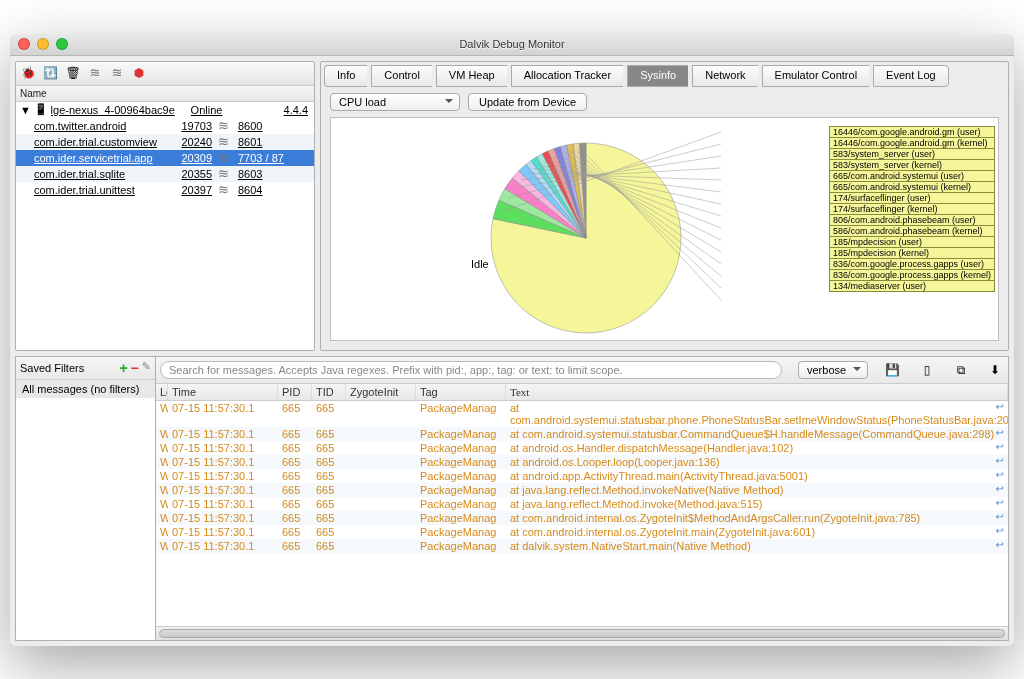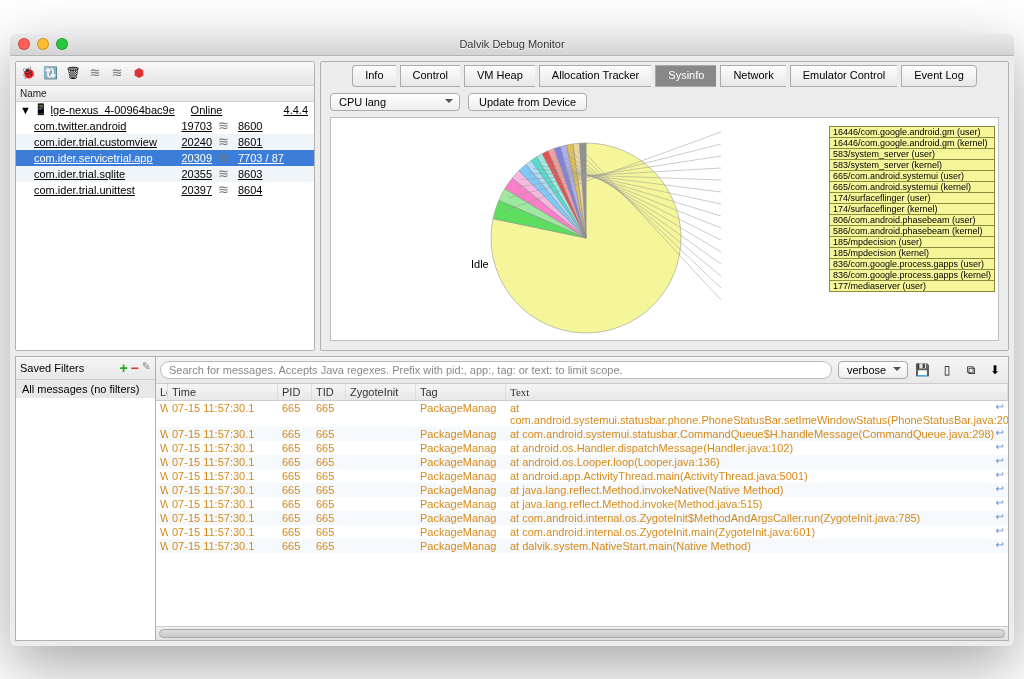--- a/index.html
+++ b/index.html
@@ -17,21 +17,21 @@
 .toolbar{height:24px;background:linear-gradient(#f9f9f9,#e5e5e5);border-bottom:1px solid #ccc;display:flex;align-items:center;padding:0 4px;gap:4px;}
 .tbtn{width:18px;height:18px;display:flex;align-items:center;justify-content:center;font-size:12px;cursor:pointer;}
 .devhead{background:linear-gradient(#f5f5f5,#e8e8e8);border-bottom:1px solid #ccc;padding:2px 4px;font-size:10px;color:#222;}
 .devtable{flex:1;overflow:auto;background:#fff;}
 .drow{display:flex;align-items:center;height:16px;padding-left:18px;}
 .drow.root{padding-left:4px;}
 .drow:nth-child(even){background:#f0f5fa;}
 .drow.sel{background:#3b7dd8;color:#fff;}
 .dcell{overflow:hidden;white-space:nowrap;text-decoration:underline;}
 .dc1{width:140px}.dc2{width:44px;text-align:right;padding-right:6px}.dc3{width:20px}.dc4{width:54px}
-.tabs{display:flex;gap:4px;justify-content:center;height:22px;}
+.tabs{display:flex;gap:4px;justify-content:flex-start;height:22px;}
 .tab{padding:3px 12px;background:linear-gradient(#fdfdfd,#e8e8e8);border:1px solid #aaa;border-right:none;font-size:11px;cursor:pointer;white-space:nowrap;}
 .tab:first-child{border-radius:4px 0 0 4px}
 .tab:last-child{border-right:1px solid #aaa;border-radius:0 4px 4px 0}
 .tab.active{background:#888;color:#fff;}
 .sysbar{display:flex;gap:8px;padding:6px;}
 .select{background:linear-gradient(#fff,#eee);border:1px solid #aaa;border-radius:4px;padding:2px 20px 2px 8px;position:relative;min-width:130px;}
 .select::after{content:"";position:absolute;right:6px;top:5px;border:4px solid transparent;border-top-color:#555;}
 .btn{background:linear-gradient(#fff,#eee);border:1px solid #aaa;border-radius:4px;padding:2px 10px;cursor:pointer;}
 .chartarea{flex:1;background:#fff;border:1px solid #c0c0c0;margin:0 6px 6px 6px;position:relative;overflow:hidden;}
 .pie{position:absolute;left:130px;top:20px;}
@@ -40,21 +40,21 @@
 .leg{background:#f5f59a;border:1px solid #8a8a3a;padding:0px 3px;font-size:9px;white-space:nowrap;margin-bottom:-1px;}
 .bottom{flex:1;display:flex;padding:0 5px 5px 5px;gap:0;}
 .filters{width:140px;background:#fff;border:1px solid #b0b0b0;border-right:none;display:flex;flex-direction:column;}
 .fhead{background:linear-gradient(#f5f5f5,#e8e8e8);border-bottom:1px solid #ccc;padding:3px 4px;display:flex;align-items:center;justify-content:space-between;}
 .ficons{display:flex;gap:3px;}
 .fadd{color:#2a2;font-weight:bold;font-size:14px;cursor:pointer;}
 .fsub{color:#d33;font-weight:bold;font-size:14px;cursor:pointer;}
 .fedit{color:#888;cursor:pointer;}
 .fitem{padding:3px 6px;background:#e8e8e8;}
 .logpanel{flex:1;background:#fff;border:1px solid #b0b0b0;display:flex;flex-direction:column;overflow:hidden;}
-.logsearch{display:flex;gap:6px;padding:4px;background:linear-gradient(#f5f5f5,#e8e8e8);border-bottom:1px solid #ccc;align-items:flex-start;}
+.logsearch{display:flex;gap:16px;padding:4px;background:linear-gradient(#f5f5f5,#e8e8e8);border-bottom:1px solid #ccc;align-items:flex-start;}
 .searchbox{flex:1;border:1px solid #bbb;border-radius:10px;padding:2px 8px;background:#fff;color:#888;}
 .loghead{display:flex;background:linear-gradient(#f5f5f5,#e8e8e8);border-bottom:1px solid #ccc;font-size:10px;color:#333;}
 .lh{padding:2px 4px;border-right:1px solid #ddd;overflow:hidden;}
 .logbody{flex:1;overflow:auto;font-family:Menlo,Monaco,monospace;font-size:10px;}
 .logrow{display:flex;color:#d68a1a;min-height:14px;align-items:flex-start;}
 .logrow:nth-child(even){background:#f6f9fc;}
 .lc{padding:1px 4px;overflow:hidden;white-space:nowrap;}
 .lw0{width:12px}.lw1{width:110px}.lw2{width:34px}.lw3{width:34px}.lw4{width:70px}.lw5{width:90px}.lw6{flex:1;white-space:normal}
 .logscroll{height:14px;background:linear-gradient(#f0f0f0,#e0e0e0);border-top:1px solid #ccc;position:relative;}
 .thumb{position:absolute;left:3px;top:2px;right:3px;height:9px;background:linear-gradient(#ddd,#c8c8c8);border:1px solid #aaa;border-radius:5px;}
@@ -135,21 +135,21 @@
           <div class="tab">Info</div>
           <div class="tab">Control</div>
           <div class="tab">VM Heap</div>
           <div class="tab">Allocation Tracker</div>
           <div class="tab active">Sysinfo</div>
           <div class="tab">Network</div>
           <div class="tab">Emulator Control</div>
           <div class="tab">Event Log</div>
         </div>
       <div class="sysbar">
-        <div class="select"><span>CPU lang</span></div>
+        <div class="select"><span>CPU load</span></div>
         <div class="btn">Update from Device</div>
       </div>
       <div class="chartarea">
         <svg class="pie" id="piesvg" width="250" height="220">
             <path d="M125,100 L125,5 A95,95 0 1 1 31.987011670179328,80.67167875999979 Z" fill="#f5f59a" stroke="#888" stroke-width="0.5"></path>
             <path d="M125,100 L31.987011670179328,80.67167875999979 A95,95 0 0 1 37.86492635698197,62.15189646460705 Z" fill="#5ede5e" stroke="#888" stroke-width="0.5"></path>
             <path d="M125,100 L37.86492635698197,62.15189646460705 A95,95 0 0 1 43.83015656808358,50.6395247466338 Z" fill="#9fe89f" stroke="#888" stroke-width="0.5"></path>
             <path d="M125,100 L43.83015656808358,50.6395247466338 A95,95 0 0 1 51.307427383080125,40.04664528902499 Z" fill="#fa7fc8" stroke="#888" stroke-width="0.5"></path>
             <path d="M125,100 L51.307427383080125,40.04664528902499 A95,95 0 0 1 57.824855787278,32.82485578727797 Z" fill="#f5b8e0" stroke="#888" stroke-width="0.5"></path>
             <path d="M125,100 L57.824855787278,32.82485578727797 A95,95 0 0 1 65.04664528902504,26.307427383080082 Z" fill="#7fc8fa" stroke="#888" stroke-width="0.5"></path>
@@ -190,21 +190,21 @@
             <div class="leg">665/com.android.systemui (user)</div>
             <div class="leg">665/com.android.systemui (kernel)</div>
             <div class="leg">174/surfaceflinger (user)</div>
             <div class="leg">174/surfaceflinger (kernel)</div>
             <div class="leg">806/com.android.phasebeam (user)</div>
             <div class="leg">586/com.android.phasebeam (kernel)</div>
             <div class="leg">185/mpdecision (user)</div>
             <div class="leg">185/mpdecision (kernel)</div>
             <div class="leg">836/com.google.process.gapps (user)</div>
             <div class="leg">836/com.google.process.gapps (kernel)</div>
-            <div class="leg">177/mediaserver (user)</div>
+            <div class="leg">134/mediaserver (user)</div>
           </div>
       </div>
     </div>
   </div>
 
   <div class="bottom">
     <div class="filters">
       <div class="fhead">
         <span>Saved Filters</span>
         <span class="ficons">

